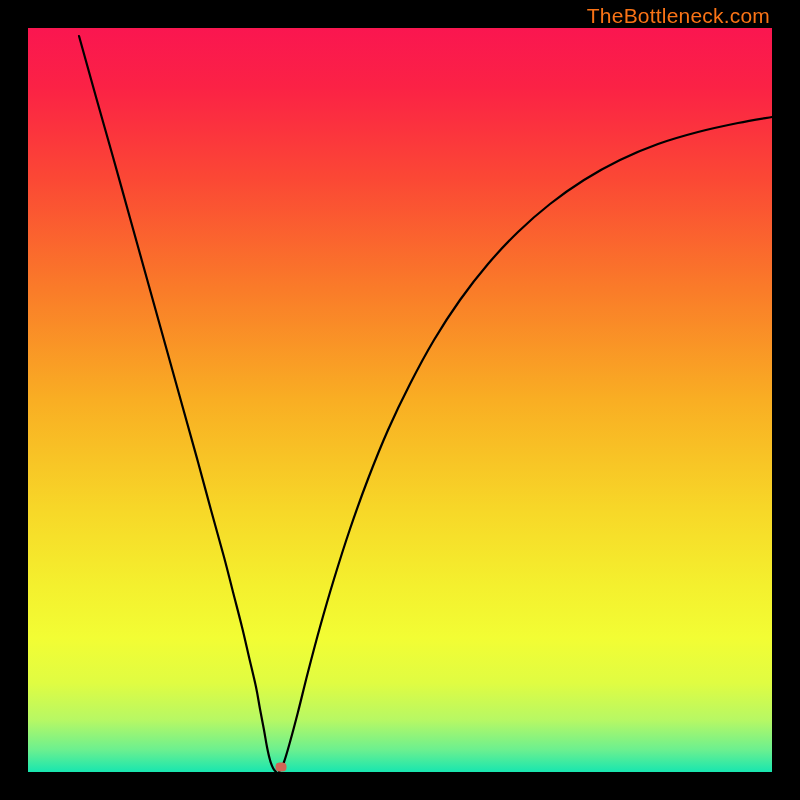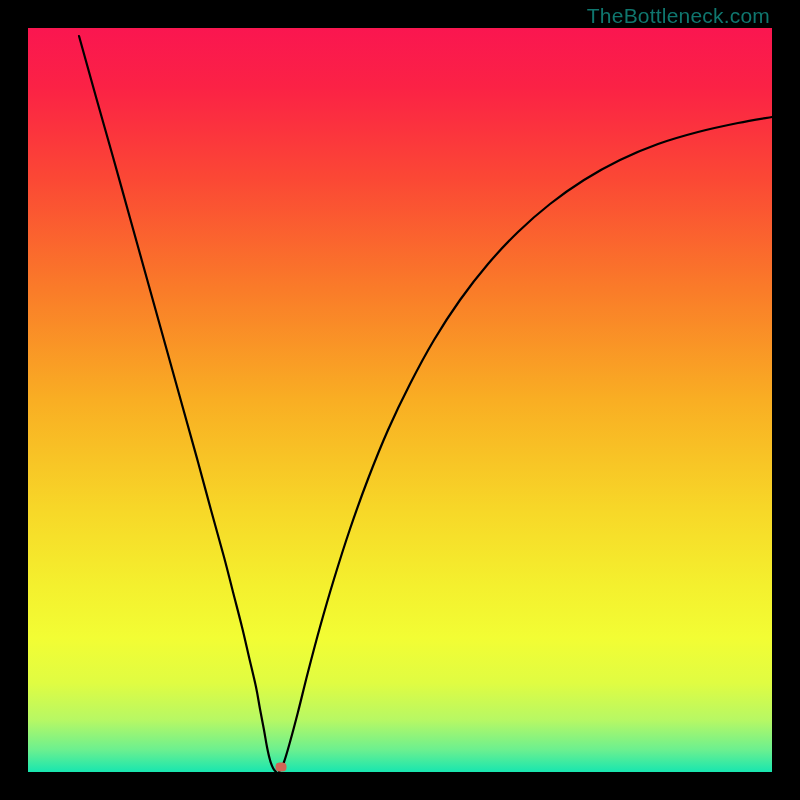--- a/index.html
+++ b/index.html
@@ -23,21 +23,21 @@
     position: absolute;
     left: 0;
     top: 0;
     width: 100%;
     height: 100%;
   }
   .watermark {
     position: absolute;
     top: 4px;
     right: 30px;
-    color: #0f766e;
+    color: #f97316;
     font-size: 21px;
     font-weight: 500;
     letter-spacing: 0.2px;
   }
   svg.curve-layer {
     position: absolute;
     left: 28px;
     top: 28px;
     width: 744px;
     height: 744px;

